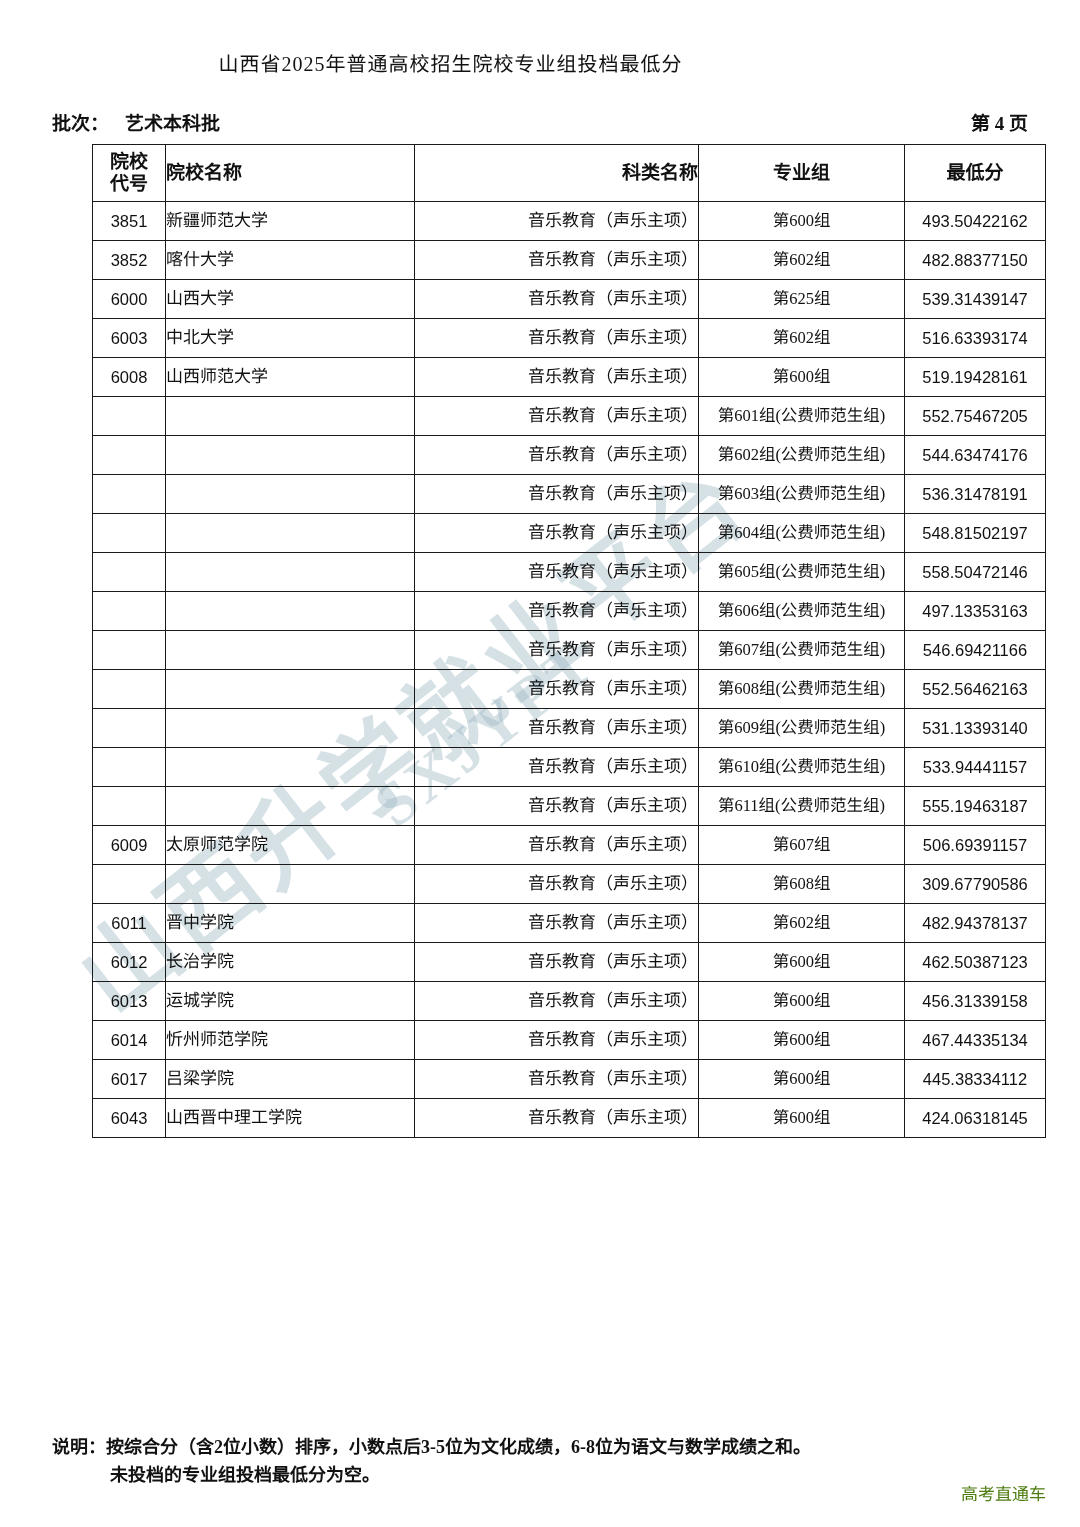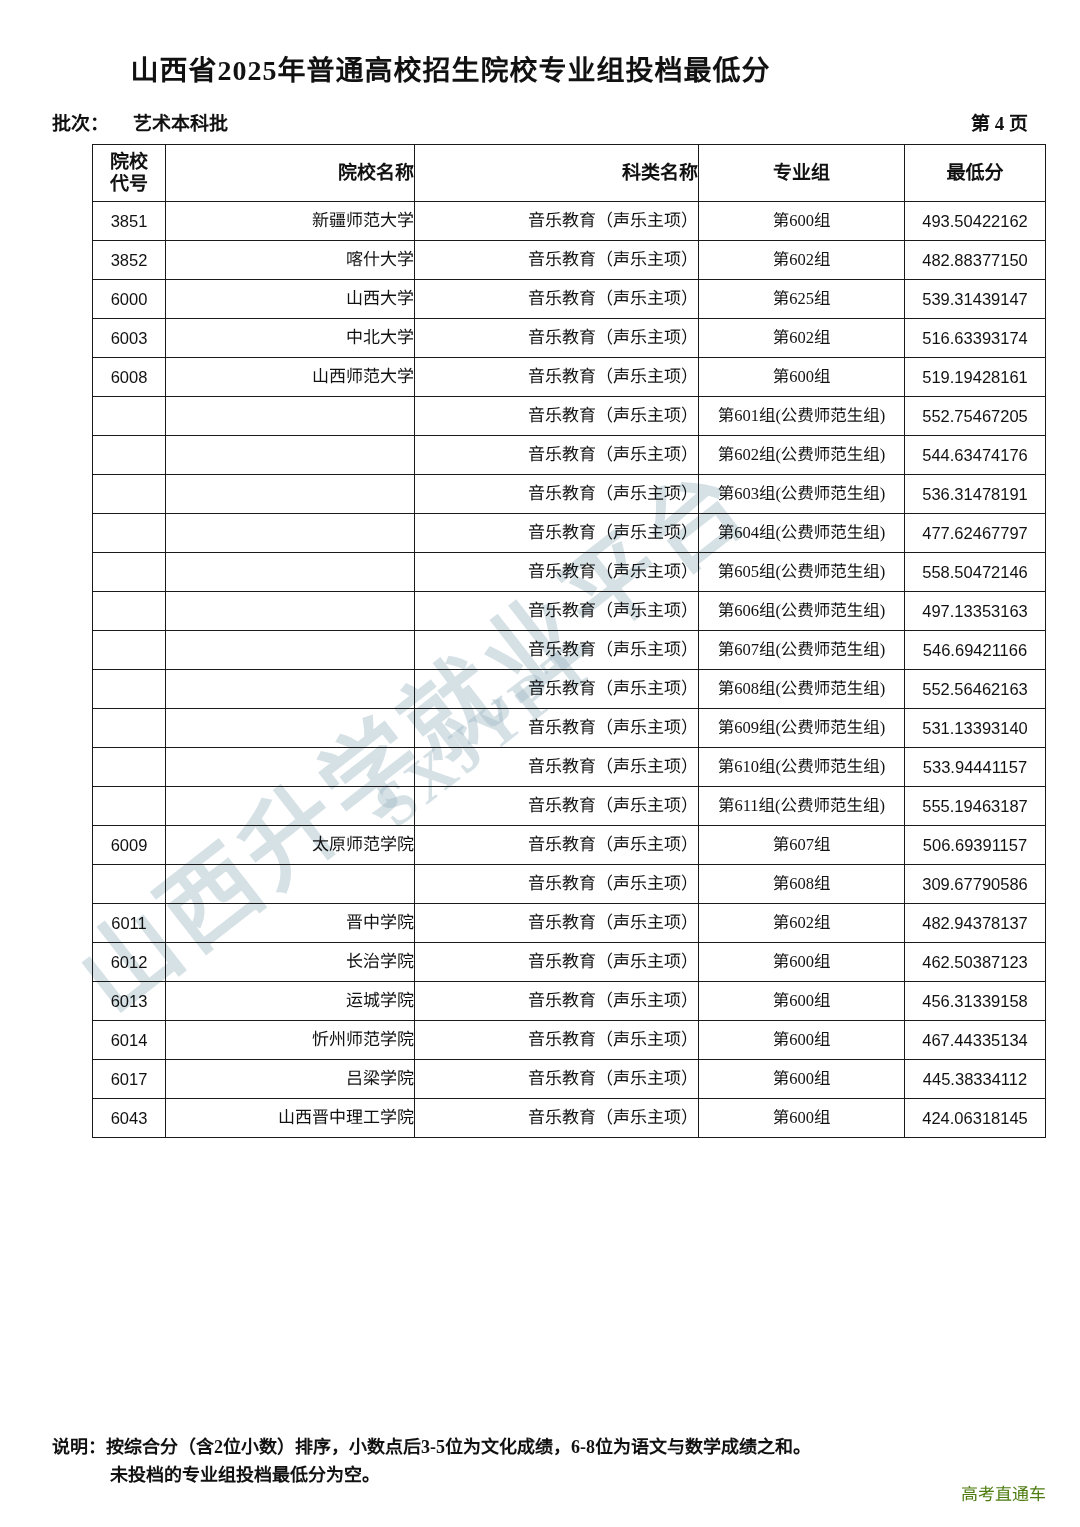--- a/index.html
+++ b/index.html
@@ -49,37 +49,37 @@
     transform-origin:left bottom;
     letter-spacing:4px;
   }
 
   
   .doc-title{
     position:absolute;
     left:0;top:48px;
     width:901px;
     text-align:center;
-    font-size:28px;
-    font-weight:bold;
+    font-size:20px;
+    font-weight:normal;
     letter-spacing:1px;
     z-index:10;
   }
   .meta-row{
     position:absolute;
     left:52px;top:108px;
     width:976px;
     display:flex;
     justify-content:space-between;
     align-items:baseline;
     font-size:19px;
     font-weight:bold;
     z-index:10;
   }
-  .meta-left{display:flex;gap:24px;justify-content:space-between;}
+  .meta-left{display:flex;gap:16px;justify-content:space-between;}
   .meta-right{font-size:19px;font-weight:bold;}
 
   
   .table-wrap{
     position:absolute;
     left:56px;top:144px;
     width:948px;
     z-index:10;
     padding-left:36px;
   }
@@ -102,21 +102,21 @@
     vertical-align:middle;
     line-height:1.15;
   }
   tbody td{
     height:38px;
     font-size:17px;
     vertical-align:middle;
     line-height:1.1;
   }
   .c-code{width:72px;text-align:center;}
-  .c-name{width:248px;text-align:right;padding-left:12px;}
+  .c-name{width:248px;text-align:left;padding-left:12px;}
   .c-cat{width:283px;text-align:right;}
   .c-grp{width:205px;text-align:center;}
   .c-score{width:140px;text-align:center;}
   tbody td.c-score,tbody td.c-code{
     font-family:"Liberation Sans","DejaVu Sans",sans-serif;
     font-size:16.5px;
   }
   tbody td.c-grp{font-size:16.5px;}
   .hdr-stack{display:block;}
 
@@ -229,21 +229,21 @@
             <td class="c-name"></td>
             <td class="c-cat">音乐教育（声乐主项）</td>
             <td class="c-grp">第603组(公费师范生组)</td>
             <td class="c-score">536.31478191</td>
           </tr>
           <tr>
             <td class="c-code"></td>
             <td class="c-name"></td>
             <td class="c-cat">音乐教育（声乐主项）</td>
             <td class="c-grp">第604组(公费师范生组)</td>
-            <td class="c-score">477.62467797</td>
+            <td class="c-score">548.81502197</td>
           </tr>
           <tr>
             <td class="c-code"></td>
             <td class="c-name"></td>
             <td class="c-cat">音乐教育（声乐主项）</td>
             <td class="c-grp">第605组(公费师范生组)</td>
             <td class="c-score">558.50472146</td>
           </tr>
           <tr>
             <td class="c-code"></td>

